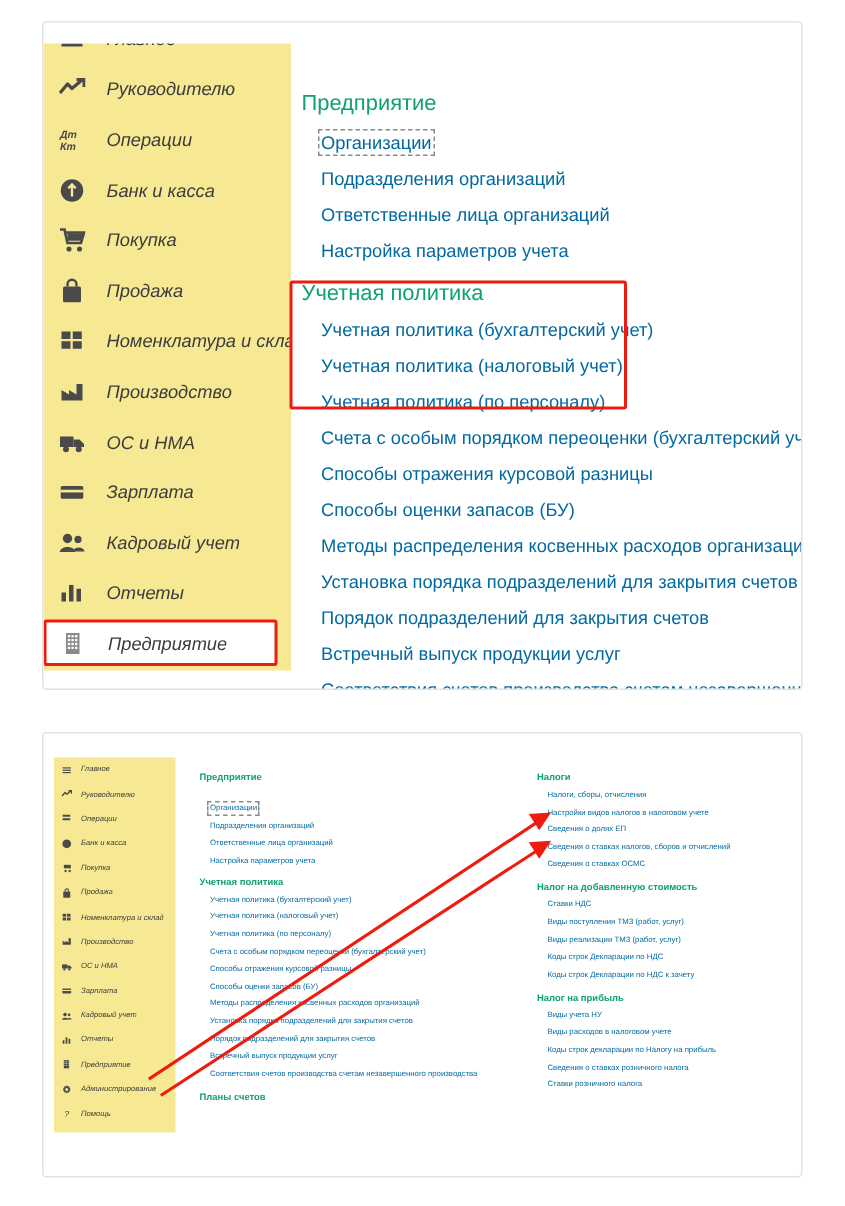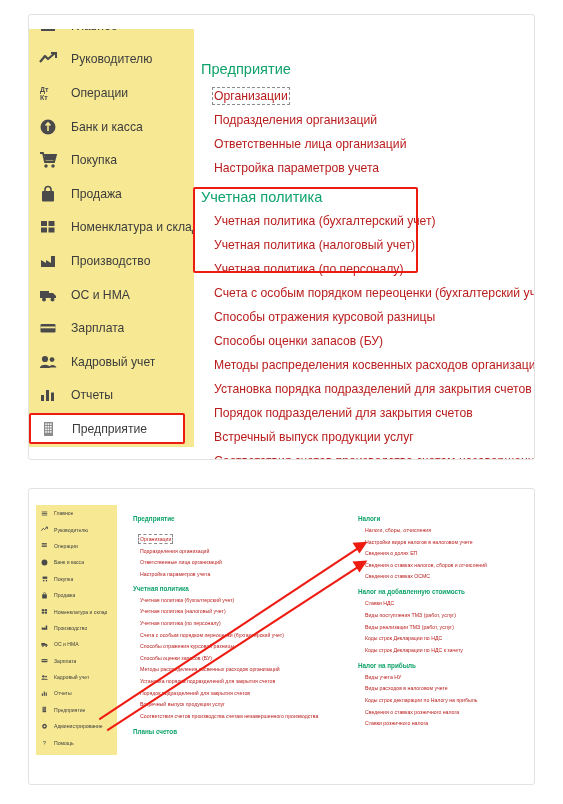--- a/index.html
+++ b/index.html
@@ -27,20 +27,21 @@
     position: absolute;
     background: #f7e994;
     overflow: hidden;
   }
   .side-item {
     display: flex;
     align-items: center;
     white-space: nowrap;
     color: #3c3c3c;
     position: relative;
+    font-style: italic;
   }
   .side-ico {
     display: inline-flex;
     align-items: center;
     justify-content: center;
     flex: 0 0 auto;
     color: #4a4a4a;
   }
   .side-ico svg { display: block; }
   .side-label { overflow: hidden; }
@@ -50,21 +51,21 @@
     border-radius: 2px;
   }
 
   
   .col { position: absolute; }
   .grp-title {
     color: #0fa36b;
     white-space: nowrap;
   }
   .grp-link {
-    color: #b91c1c;
+    color: #0369a1;
     white-space: nowrap;
   }
   .grp-link.focused {
     outline: 1px dashed #8a8a8a;
     outline-offset: 1px;
     display: inline-block;
   }
   .redbox {
     position: absolute;
     border: 2px solid #ee1b11;

